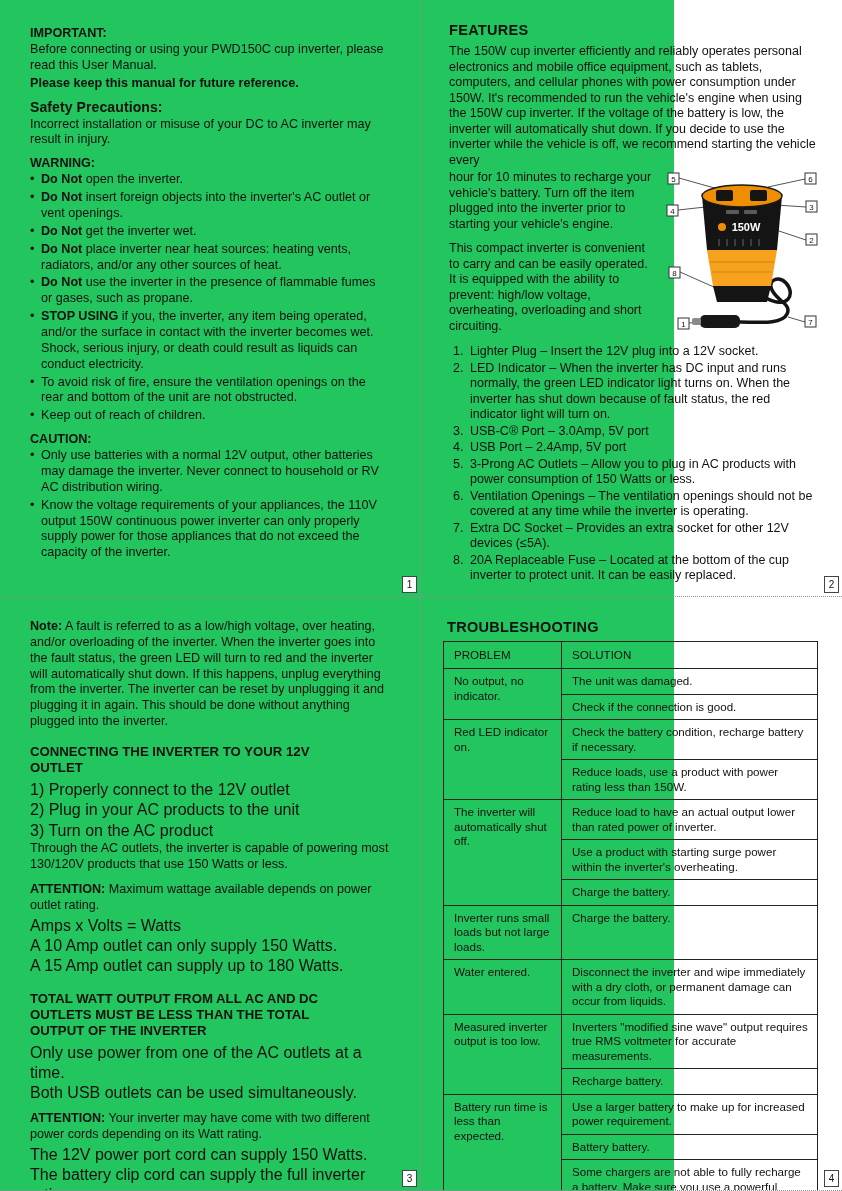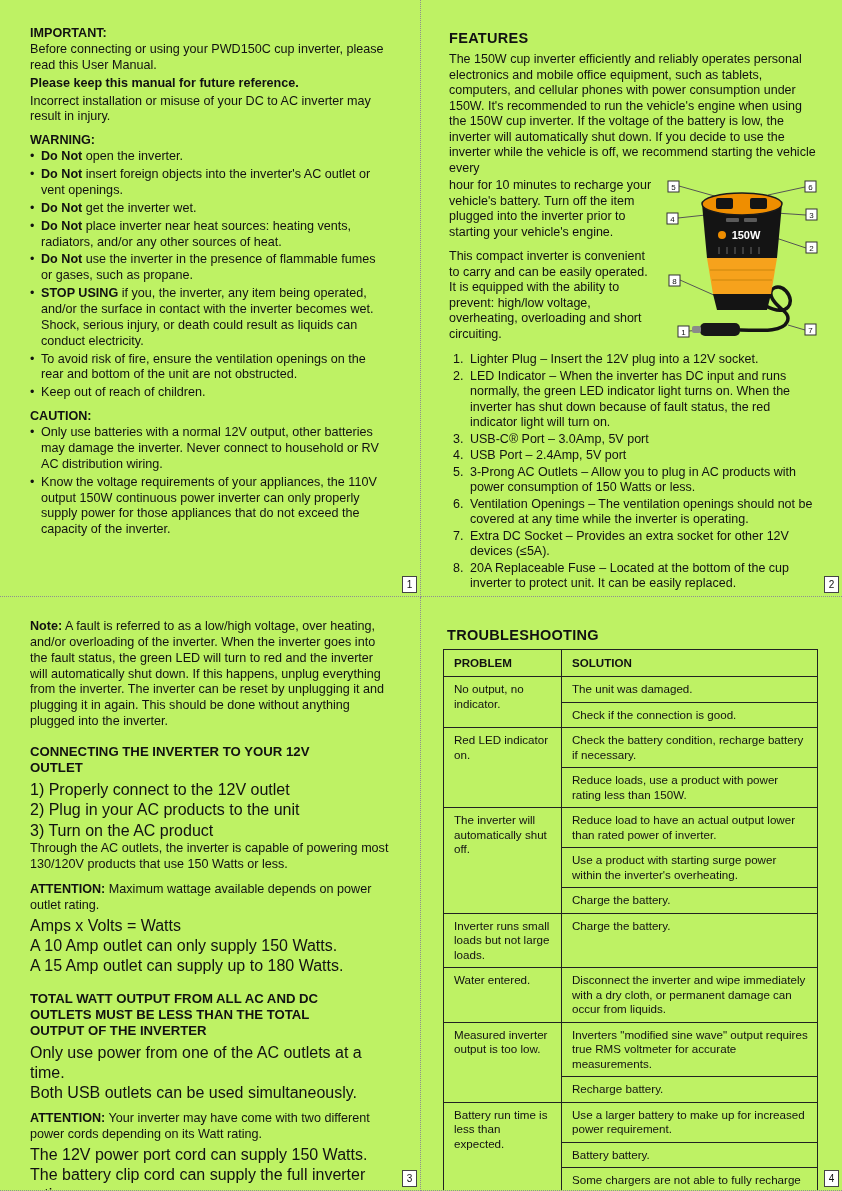--- a/index.html
+++ b/index.html
@@ -3,40 +3,40 @@
 <meta charset="utf-8">
 <style>
   * { margin:0; padding:0; box-sizing:border-box; }
   html,body { background:#ffffff; }
   body {
     width:842px; height:1191px;
     font-family:"Liberation Sans", sans-serif;
     color:#111;
   }
   .sheet {
-    position:relative; width:842px; height:1191px;
+    position:relative; width:674px; height:1191px;
     display:grid;
     grid-template-columns:421px 421px;
     grid-template-rows:597px 594px;
-    background:#bef264;
+    background:#22c55e;
   }
   .quad { position:relative; overflow:hidden; }
   .q1 { border-right:1px dotted #8f8f8f; border-bottom:1px dotted #8f8f8f; padding:26px 30px 0 30px; }
   .q2 { border-bottom:1px dotted #8f8f8f; padding:22px 24px 0 28px; }
   .q3 { border-right:1px dotted #8f8f8f; border-bottom:1px dotted #8f8f8f; padding:22px 30px 0 30px; }
   .q4 { border-bottom:1px dotted #8f8f8f; padding:22px 24px 0 22px; }
 
   .body { font-size:12.6px; line-height:1.26; margin-bottom:2px; }
   .q2 .body { font-size:12.5px; line-height:1.24; }
   .bold { font-weight:bold; }
 
   .h-small { font-size:12.6px; font-weight:bold; margin:8px 0 2px; }
   .h-small.first { margin-top:0; }
   .h-med  { font-size:14px; font-weight:bold; margin:7px 0 2px; letter-spacing:.1px; }
-  .h-large{ font-size:14.5px; font-weight:bold; margin:8px 0 6px; letter-spacing:.3px; }
+  .h-large{ font-size:14.5px; font-weight:bold; margin:0 0 6px; letter-spacing:.3px; }
   .h-caps { font-size:13.2px; font-weight:bold; line-height:1.22; margin:14px 0 4px; }
 
   .bullet { position:relative; padding-left:11px; margin-bottom:2px; font-size:12.6px; line-height:1.26; }
   .bullet::before { content:"\2022"; position:absolute; left:0; top:0; }
 
   .pagenum {
     position:absolute; right:3px; bottom:3px;
     width:15px; height:17px; border:1px solid #444;
     font-size:10px; line-height:1; display:flex; align-items:center; justify-content:center;
     background:#fff;
@@ -56,34 +56,35 @@
   .gap { height:8px; }
   .conn-title { max-width:280px; }
   .total-title { max-width:330px; }
 
   
   .ts-title { margin-left:4px; }
   table.trouble { border-collapse:collapse; width:375px; font-size:11.6px; line-height:1.25; table-layout:fixed; }
   table.trouble th, table.trouble td {
     border:1px solid #222; text-align:left; vertical-align:top; padding:5px 8px 5px 10px;
   }
-  table.trouble th { font-weight:bold; padding-top:6px; padding-bottom:6px; }
+  table.trouble th { font-weight:normal; padding-top:6px; padding-bottom:6px; }
   th.p-col { width:118px; padding-left:16px; }
   td.p-cell { padding-left:12px; }
 </style>
 </head>
 <body>
 
 <div class="sheet">
 
   <section class="quad q1">
     <div class="h-small first">IMPORTANT:</div>
     <p class="body">Before connecting or using your PWD150C cup inverter, please read this User Manual.</p>
     <p class="body bold">Please keep this manual for future reference.</p>
 
+    <div class="h-med">Safety Precautions:</div>
     <p class="body">Incorrect installation or misuse of your DC to AC inverter may result in injury.</p>
 
     <div class="h-small">WARNING:</div>
     <div class="bullet"><b>Do Not</b><span> open the inverter.</span></div>
     <div class="bullet"><b>Do Not</b><span> insert foreign objects into the inverter's AC outlet or vent openings.</span></div>
     <div class="bullet"><b>Do Not</b><span> get the inverter wet.</span></div>
     <div class="bullet"><b>Do Not</b><span> place inverter near heat sources: heating vents, radiators, and/or any other sources of heat.</span></div>
     <div class="bullet"><b>Do Not</b><span> use the inverter in the presence of flammable fumes or gases, such as propane.</span></div>
     <div class="bullet"><b>STOP USING</b><span> if you, the inverter, any item being operated, and/or the surface in contact with the inverter becomes wet. Shock, serious injury, or death could result as liquids can conduct electricity.</span></div>
     <div class="bullet"><b></b><span>To avoid risk of fire, ensure the ventilation openings on the rear and bottom of the unit are not obstructed.</span></div>

